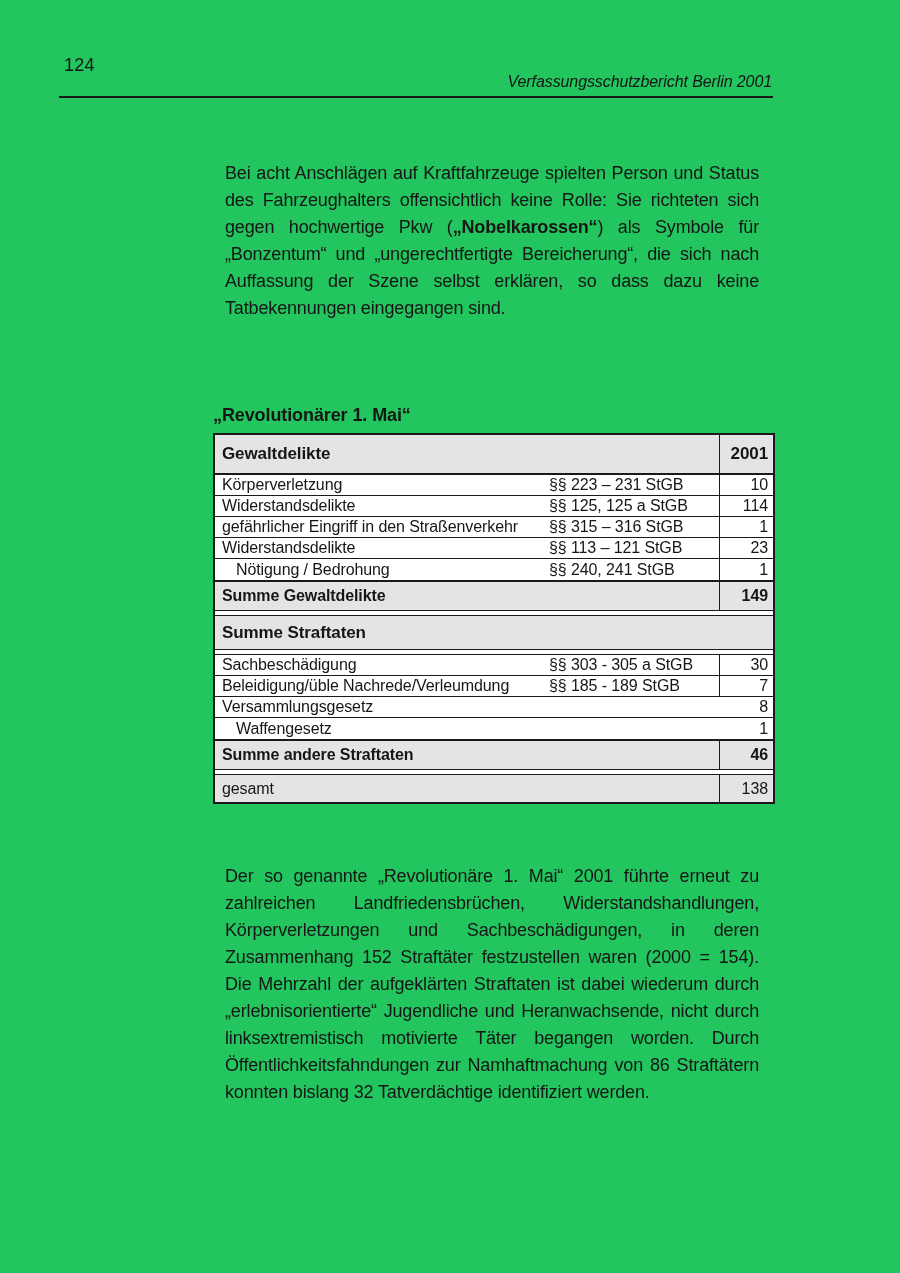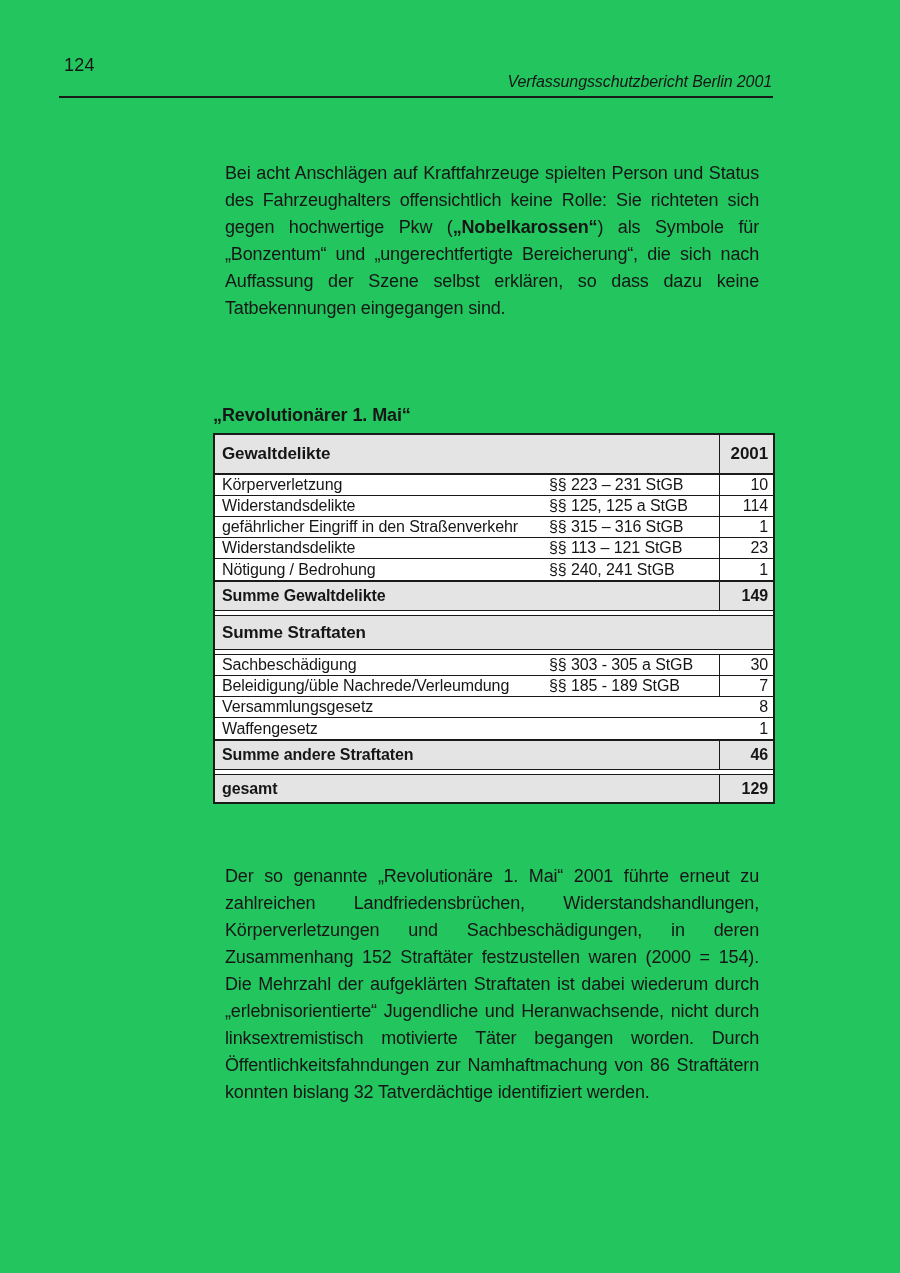--- a/index.html
+++ b/index.html
@@ -21,24 +21,24 @@
     position:absolute;left:213px;top:405px;font-size:18px;font-weight:bold;letter-spacing:-0.1px;
   }
   
   .tbl{
     position:absolute;left:213px;top:433px;width:558px;
     border:2px solid #1a1a1a;background:#ffffff;
     font-size:16px;letter-spacing:-0.1px;
   }
   .tr{display:flex;align-items:center;border-bottom:1px solid #1a1a1a;height:20px;}
   .tr.head{height:38px;background:#e4e4e4;font-weight:bold;font-size:17px;border-bottom-width:2px;}
-  .tr.rlast{height:21px;border-bottom-width:2px;}
+  .tr.rlast{height:21px;border-bottom-width:2px;padding-left:14px;}
   .tr.sum{height:28px;background:#e4e4e4;font-weight:bold;}
   .tr.section{height:33px;background:#e4e4e4;font-weight:bold;font-size:17px;}
-  .tr.gesamt{height:27px;background:#e4e4e4;font-weight:bold;border-bottom:none;}
+  .tr.gesamt{height:27px;background:#e4e4e4;font-weight:normal;border-bottom:none;}
   .sp{height:4px;border-bottom:1px solid #1a1a1a;background:#ffffff;}
   .c1{flex:1;padding-left:7px;white-space:nowrap;overflow:hidden;}
   .c2{width:170px;white-space:nowrap;}
   .c3{width:48px;padding-right:5px;border-left:1px solid #1a1a1a;align-self:stretch;display:flex;align-items:center;justify-content:flex-end;}
   .c3.nodiv{border-left-color:transparent;}
 </style>
 </head>
 <body>
 
 <div class="page">
@@ -126,21 +126,21 @@
       <div class="c1">Summe andere Straftaten</div>
       <div class="c2"></div>
       <div class="c3">46</div>
     </div>
 
     <div class="sp"></div>
 
     <div class="tr gesamt">
       <div class="c1">gesamt</div>
       <div class="c2"></div>
-      <div class="c3">129</div>
+      <div class="c3">138</div>
     </div>
 
   </div>
 
   <div class="body-col" style="top:851px;">
     <p class="para">Der so genannte „Revolutionäre 1. Mai“ 2001 führte erneut zu zahlreichen Landfriedensbrüchen, Widerstandshandlungen, Körperverletzungen und Sachbeschädigungen, in deren Zusammenhang 152 Straftäter festzustellen waren (2000 = 154). Die Mehrzahl der aufgeklärten Straftaten ist dabei wiederum durch „erlebnisorientierte“ Jugendliche und Heranwachsende, nicht durch linksextremistisch motivierte Täter begangen worden. Durch Öffentlichkeitsfahndungen zur Namhaftmachung von 86 Straftätern konnten bislang 32 Tatverdächtige identifiziert werden.</p>
   </div>
 
 </div>
 

